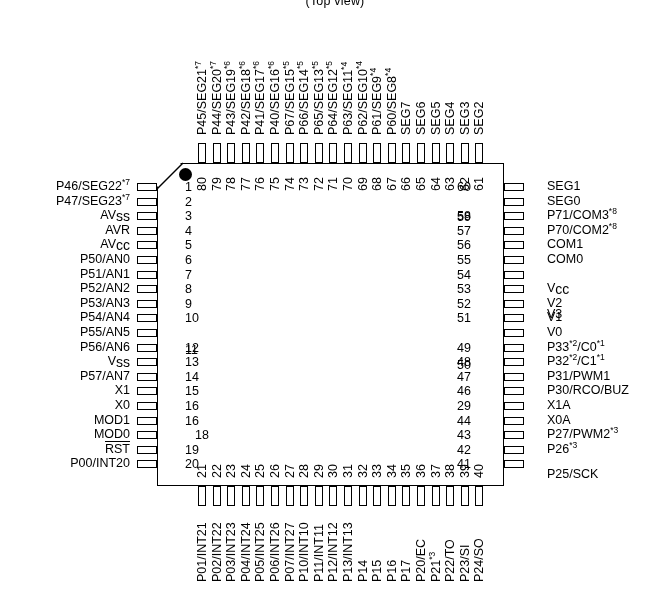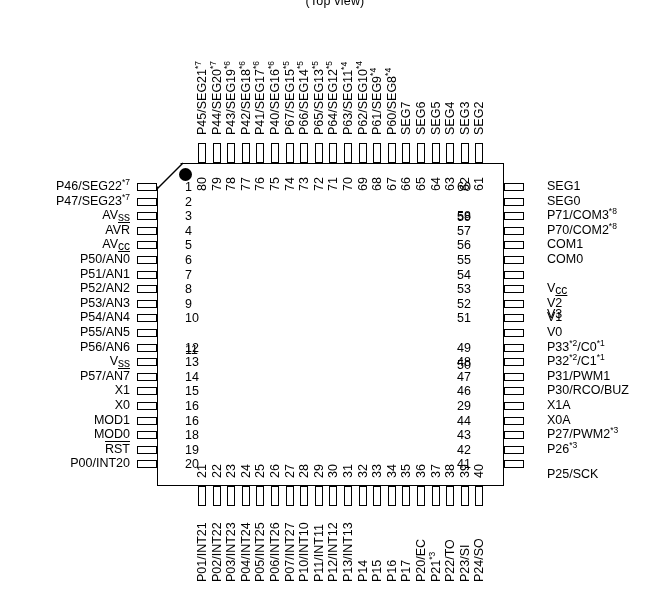--- a/index.html
+++ b/index.html
@@ -122,21 +122,21 @@
     position: absolute;
     font-size: 12.5px;
     line-height: 13px;
     height: 13px;
     white-space: nowrap;
     transform-origin: 0 0;
     transform: rotate(-90deg);
   }
 
   sup { font-size: 8.5px; vertical-align: super; line-height: 0; }
-  sub { font-size: 12px; vertical-align: baseline; position: relative; top: 2px; line-height: 0; text-decoration: underline; }
+  sub { font-size: 14px; vertical-align: baseline; position: relative; top: 2px; line-height: 0; }
   .ovl { border-top: 1.2px solid #000; padding-top: 0px; }
 </style>
 </head>
 <body>
 
 <div id="page">
 
   <div id="title">(Top view)</div>
 
   <div id="chip-body"></div>
@@ -191,21 +191,21 @@
       <div class="lead-h" style="left: 137px; top: 387.4px;"></div>
       <div class="num-h num-left" style="top: 385.4px;">15</div>
       <div class="lbl-left" style="top: 384.4px;">X1</div>
       <div class="lead-h" style="left: 137px; top: 402px;"></div>
       <div class="num-h num-left" style="top: 400px;">16</div>
       <div class="lbl-left" style="top: 399px;">X0</div>
       <div class="lead-h" style="left: 137px; top: 416.6px;"></div>
       <div class="num-h num-left" style="top: 414.6px;">16</div>
       <div class="lbl-left" style="top: 413.6px;">MOD1</div>
       <div class="lead-h" style="left: 137px; top: 431.2px;"></div>
-      <div class="num-h num-left" style="top: 429.2px;">18</div>
+      <div class="num-h num-left" style="top: 429.2px; text-align: right;">18</div>
       <div class="lbl-left" style="top: 428.2px;">MOD0</div>
       <div class="lead-h" style="left: 137px; top: 445.8px;"></div>
       <div class="num-h num-left" style="top: 443.8px;">19</div>
       <div class="lbl-left" style="top: 442.8px;"><span class="ovl">RST</span></div>
       <div class="lead-h" style="left: 137px; top: 460.4px;"></div>
       <div class="num-h num-left" style="top: 458.4px;">20</div>
       <div class="lbl-left" style="top: 457.4px;">P00/INT20</div>
     </div>
   <div id="pins-right">
       <div class="lead-h" style="left: 504px; top: 183px;"></div>

